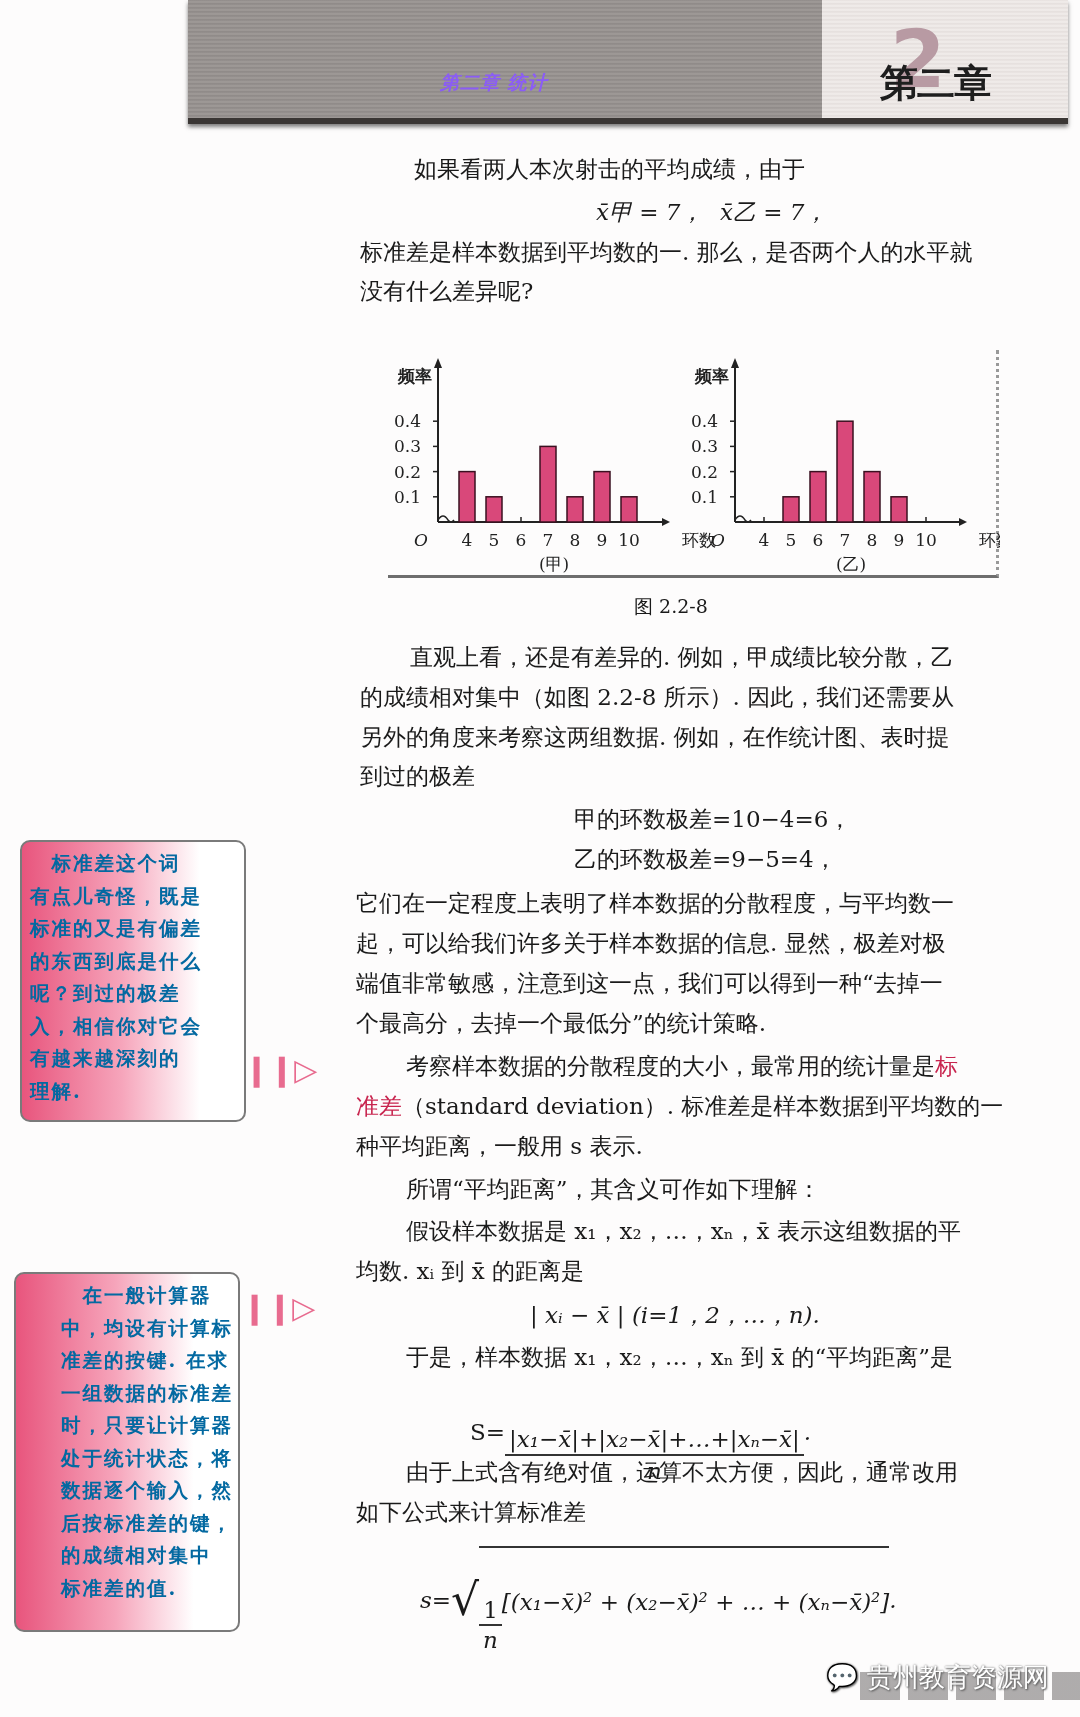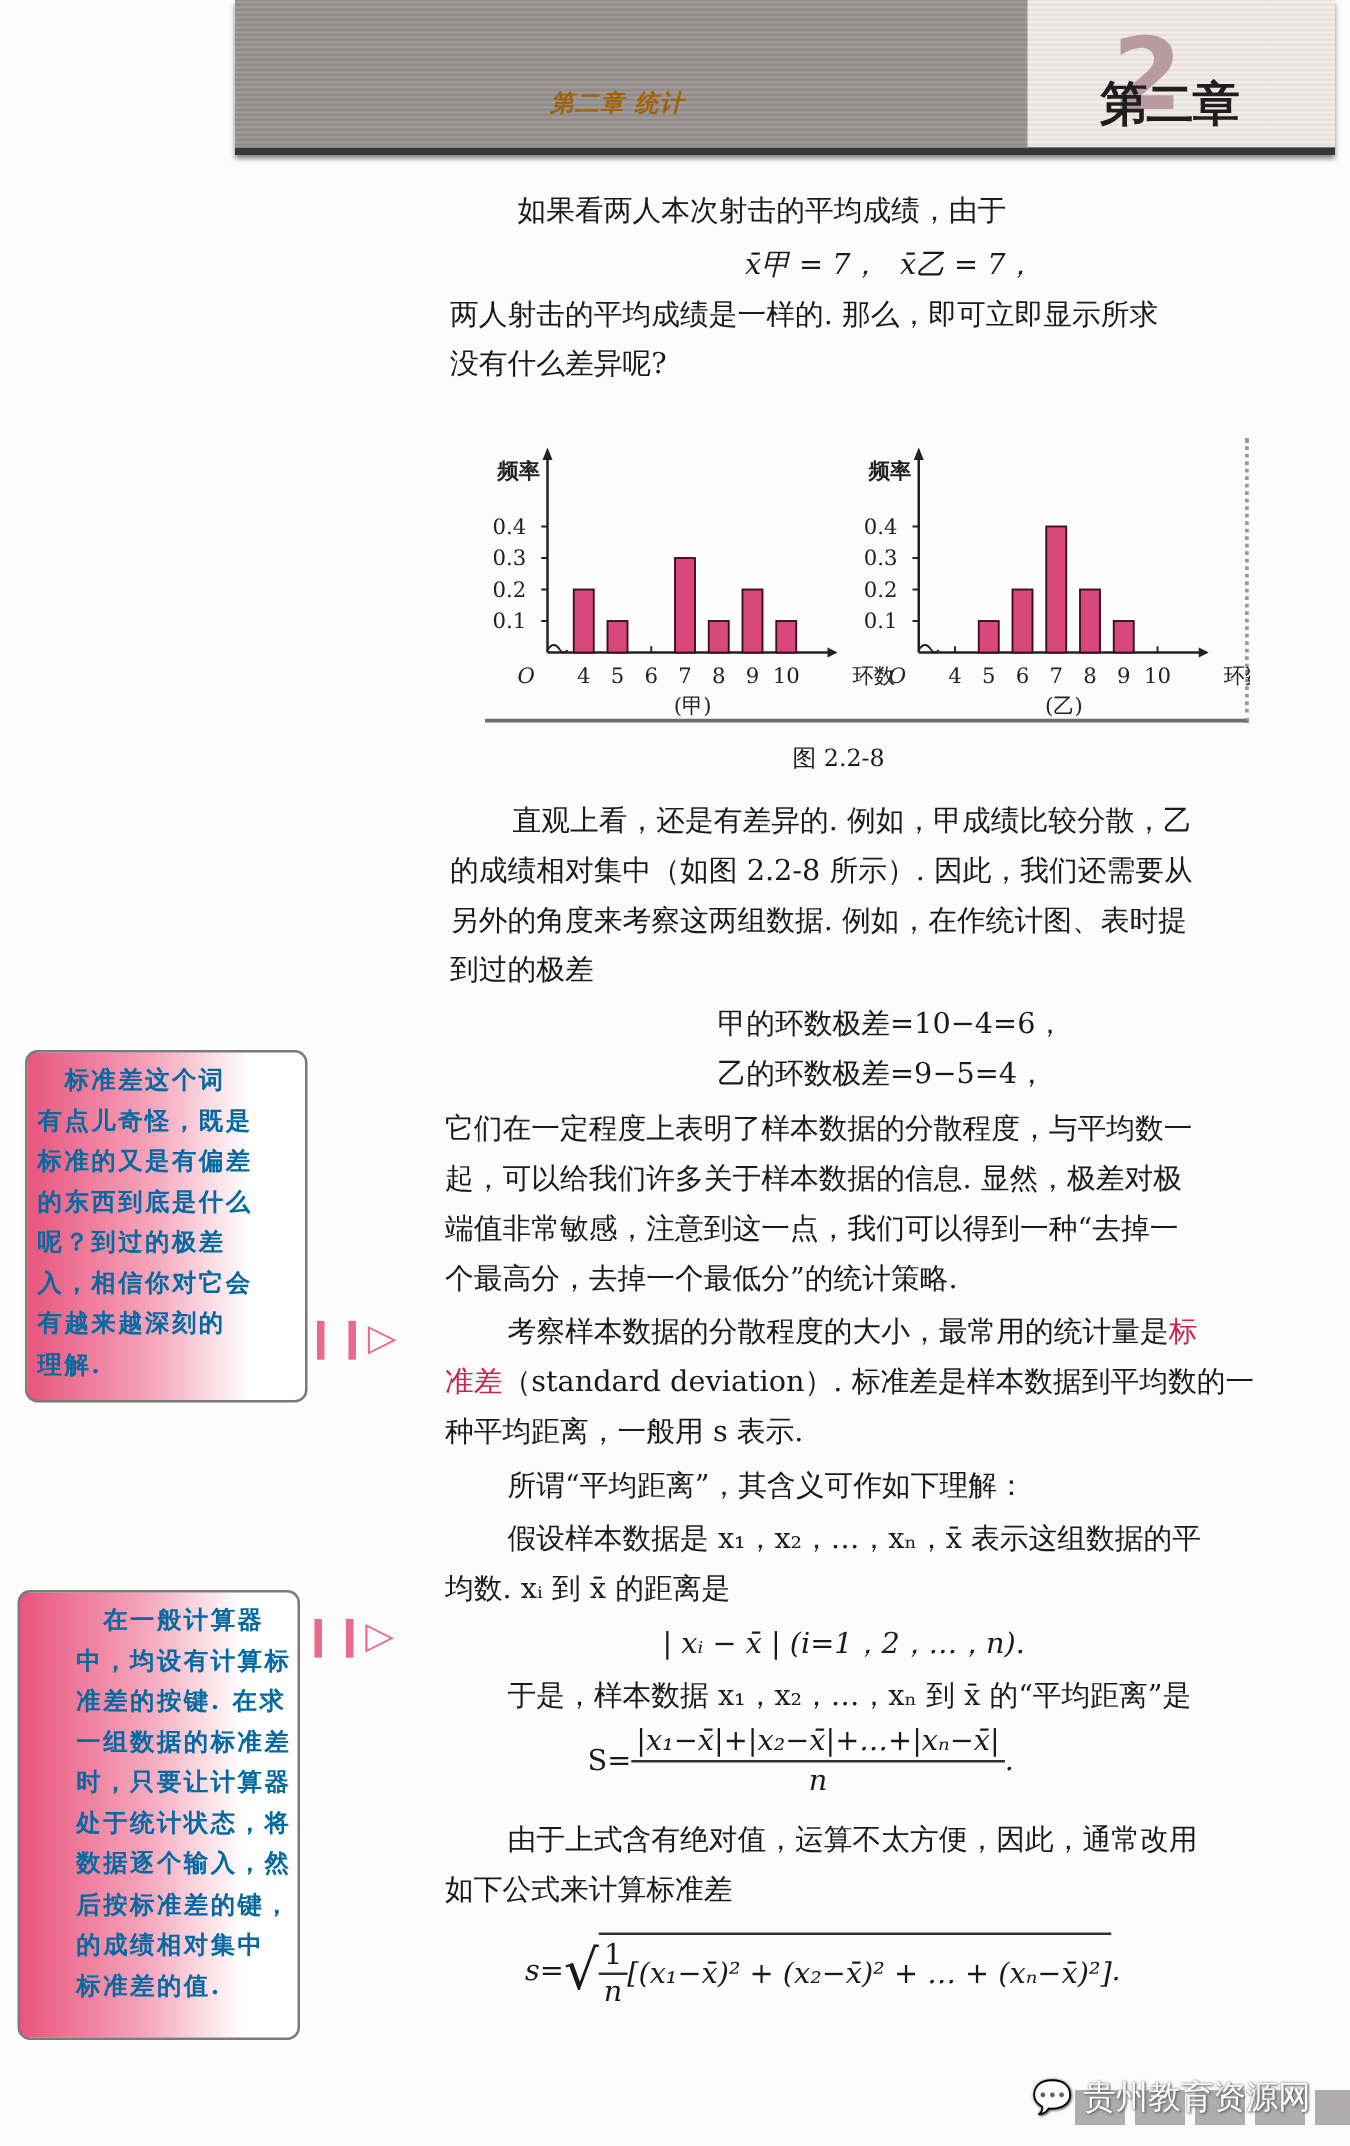--- a/index.html
+++ b/index.html
@@ -7,59 +7,59 @@
        font-family:"DejaVu Serif","Liberation Serif",serif;color:#1a1a1a;}
   .abs{position:absolute;}
   
   .header-band{left:188px;top:0;width:880px;height:118px;
     background:repeating-linear-gradient(180deg,#8f8a88 0px,#a29d9a 2px,#8a8583 4px);
     border-bottom:6px solid #3a3634;box-shadow:0 3px 4px rgba(0,0,0,.5);}
   .header-right{left:822px;top:0;width:246px;height:118px;
     background:repeating-linear-gradient(180deg,#e6e0de 0px,#f2eeec 2px,#e2dcda 4px);
     border-bottom:6px solid #3a3634;}
   .header-title{left:440px;top:70px;font-family:"DejaVu Sans","Liberation Sans",sans-serif;
-    font-size:19px;font-weight:bold;font-style:italic;color:#a16207;letter-spacing:1px;}
+    font-size:19px;font-weight:bold;font-style:italic;color:#8b5cf6;letter-spacing:1px;}
   .chapter-num{left:890px;top:20px;font-family:"DejaVu Sans","Liberation Sans",sans-serif;
     font-size:80px;font-weight:bold;color:#b89aa3;line-height:80px;}
   .chapter-label{left:880px;top:58px;font-family:"DejaVu Sans","Liberation Sans",sans-serif;
     font-size:38px;font-weight:bold;color:#1e1e1e;letter-spacing:-1px;}
   .p{font-size:23px;line-height:38px;white-space:nowrap;}
   .red{color:#c8244e;}
   .math{font-style:italic;}
   
   .figure-frame{left:388px;top:350px;width:608px;height:225px;
     border-right:3px dotted #999;border-bottom:3px solid #6e6e6e;}
   .caption{left:634px;top:594px;font-size:19px;}
   
   .note{font-size:19.5px;line-height:32.5px;font-weight:bold;letter-spacing:2px;color:#0369a1;}
   .note-box{border-radius:10px;border:2px solid #7a7a7a;
     background:linear-gradient(90deg,#e8557d 0%,#f6a5bb 45%,#ffffff 80%);}
   .arrow{font-size:30px;color:#e86b8f;font-weight:bold;}
   .watermark{left:826px;top:1660px;font-family:"DejaVu Sans","Liberation Sans",sans-serif;
     font-size:26px;color:#ffffff;text-shadow:0 0 2px #777,1px 1px 2px #555;}
   .wm-bar{left:860px;top:1672px;width:220px;height:28px;
     background:repeating-linear-gradient(90deg,#8d8a8a 0 40px,transparent 40px 48px);opacity:.7;}
-  .frac{display:inline-block;vertical-align:middle;text-align:center;}
+  .frac{display:inline-block;vertical-align:middle;text-align:center;margin-top:46px;}
   .frac .num{display:block;border-bottom:2px solid #333;padding:0 4px;}
   .frac .den{display:block;}
   svg text{font-family:"DejaVu Serif","Liberation Serif",serif;}
 </style>
 </head>
 <body>
 
 <div class="abs header-band"></div>
 <div class="abs header-right"></div>
 <div class="abs header-title">第二章  统计</div>
 <div class="abs chapter-num">2</div>
 <div class="abs chapter-label">第二章</div>
 
 <div class="abs p" style="left:414px;top:150px;">如果看两人本次射击的平均成绩，由于</div>
 <div class="abs p math" style="left:596px;top:193px;">x̄甲 = 7，</div>
 <div class="abs p math" style="left:720px;top:193px;">x̄乙 = 7，</div>
-<div class="abs p" style="left:360px;top:233px;">两人射击的平均成绩是一样的. 那么，即可立即显示所求</div>
+<div class="abs p" style="left:360px;top:233px;">标准差是样本数据到平均数的一. 那么，是否两个人的水平就</div>
 <div class="abs p" style="left:360px;top:272px;">没有什么差异呢?</div>
 
 <div class="abs figure-frame"></div>
 <svg class="abs" style="left:390px;top:352px;" width="610" height="222" id="fig-svg">
     <line x1="48" y1="170" x2="48" y2="10" stroke="#222" stroke-width="2"></line>
     <polygon points="44,16 52,16 48,6" fill="#222"></polygon>
     <line x1="48" y1="170" x2="278" y2="170" stroke="#222" stroke-width="2"></line>
     <polygon points="272,166 272,174 280,170" fill="#222"></polygon>
     <path d="M48,168 q5,-8 10,0 q3,4 6,0" stroke="#222" fill="none" stroke-width="1.5"></path>
     <text x="8" y="30" font-size="17" font-weight="bold" fill="#222">频率</text>

